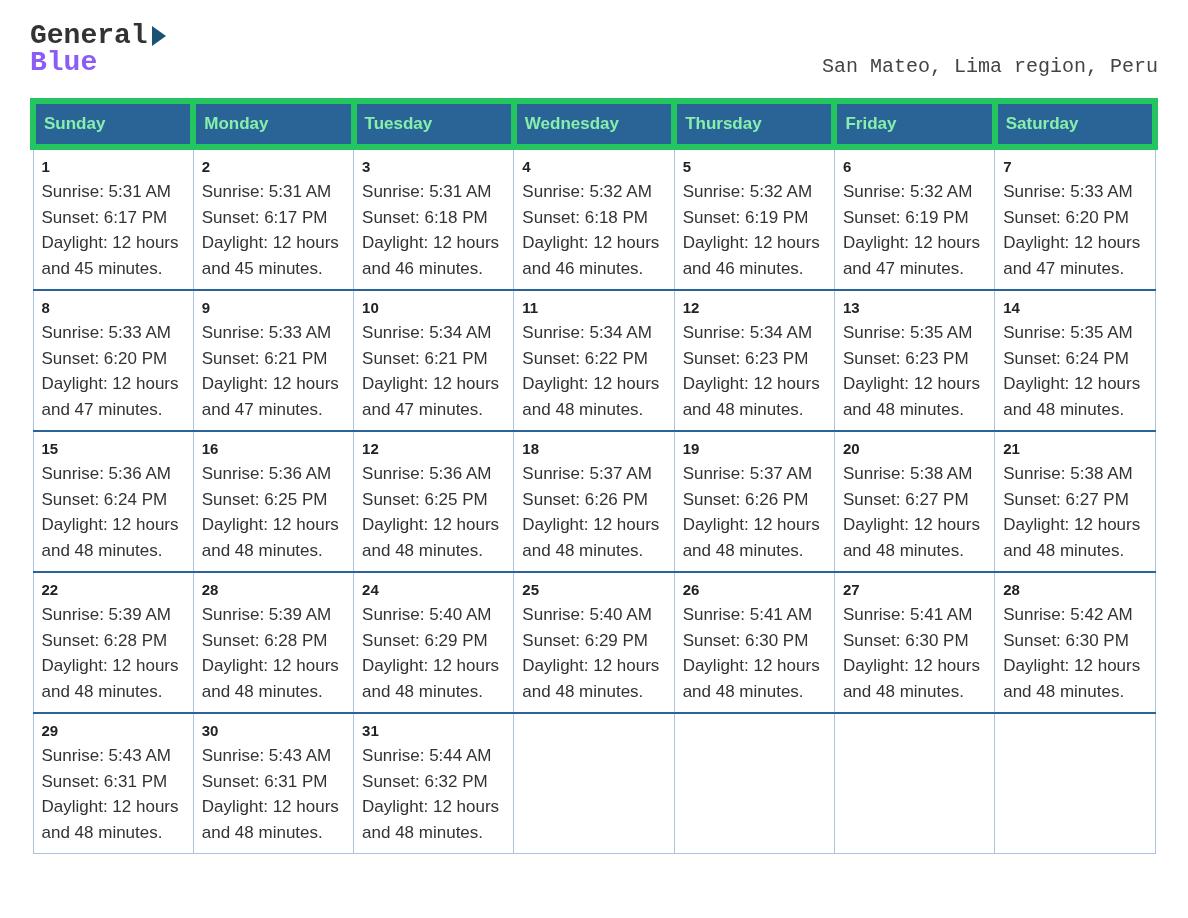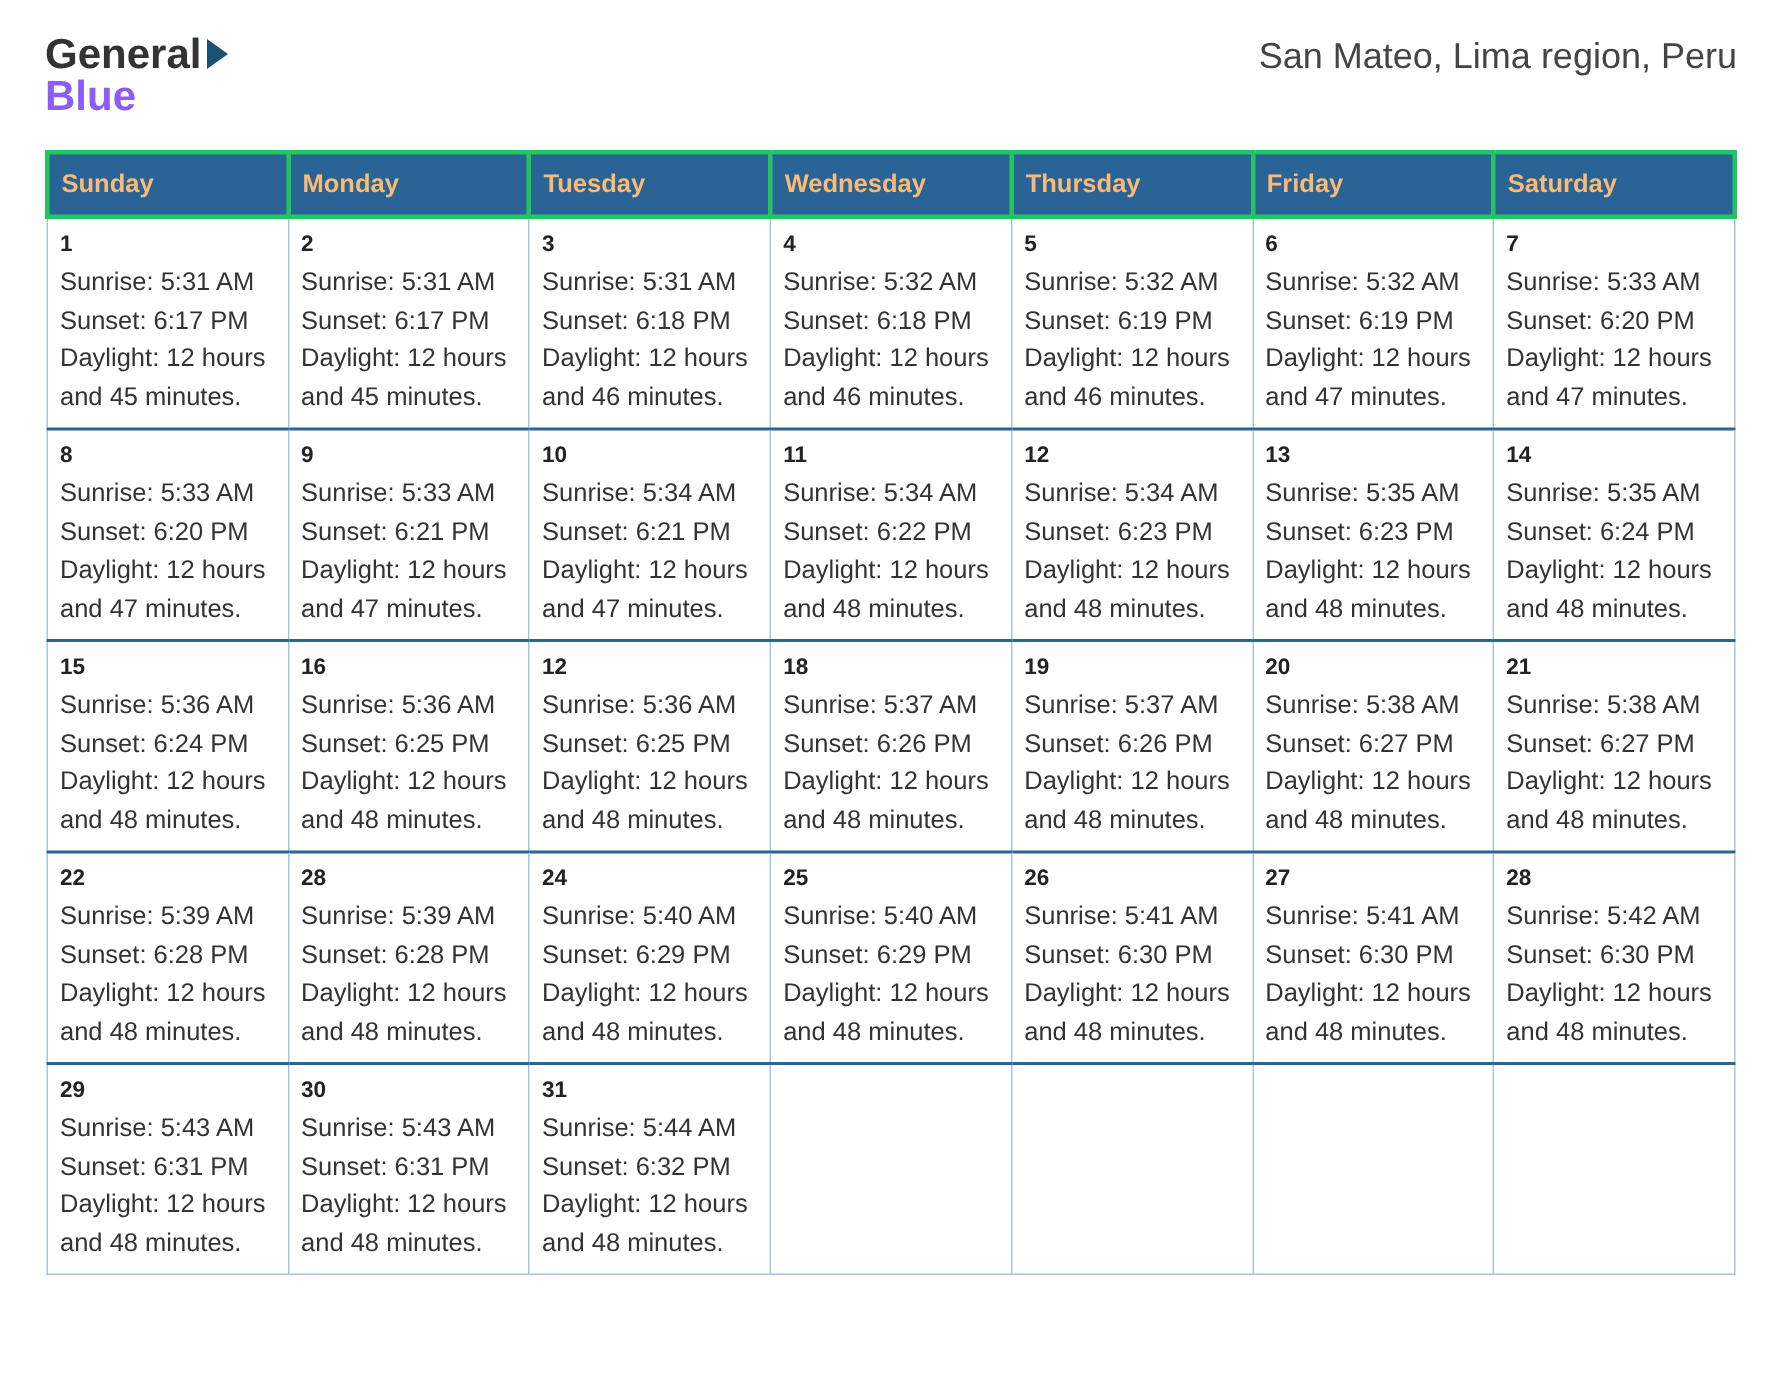--- a/index.html
+++ b/index.html
@@ -6,22 +6,23 @@
     body {
       font-family: Arial, sans-serif;
       background: #fff;
       width: 1188px;
       min-height: 918px;
       padding: 20px 30px;
     }
     .header {
       display: flex;
       justify-content: space-between;
-      align-items: flex-start;
+      align-items: flex-end;
       margin-bottom: 20px;
+      font-family: Liberation Mono, monospace;
     }
     .logo {
       display: flex;
       flex-direction: column;
       align-items: flex-start;
     }
     .logo-text {
       font-size: 28px;
       font-weight: bold;
       color: #333;
@@ -36,35 +37,35 @@
       height: 0;
       border-left: 14px solid #1a5276;
       border-top: 10px solid transparent;
       border-bottom: 10px solid transparent;
       margin-left: 4px;
       vertical-align: middle;
     }
     .logo-blue { color: #8b5cf6; font-size: 28px; font-weight: bold; margin-top: -4px; }
     .title-block { text-align: right; }
     .month-title { font-size: 52px; font-weight: 300; color: #222; }
-    .subtitle { font-size: 24px; color: #444; margin-top: 4px; }
+    .subtitle { font-size: 20px; color: #444; margin-top: 4px; }
 
     .calendar {
       width: 100%;
       border-collapse: collapse;
       border: 1px solid #aac4e0;
     }
     .calendar thead tr th {
       background-color: #2a6496;
-      color: #fdba74;
+      color: #86efac;
       font-size: 17px;
       font-weight: bold;
       padding: 10px 8px;
       text-align: left;
-      border: 3px solid #22c55e;
+      border: 6px solid #22c55e;
     }
     .calendar tbody tr td {
       vertical-align: top;
       padding: 8px;
       border: 1px solid #aac4e0;
       border-top: 2px solid #2a6496;
       font-size: 13px;
       color: #333;
       width: calc(100% / 7);
       min-height: 100px;

